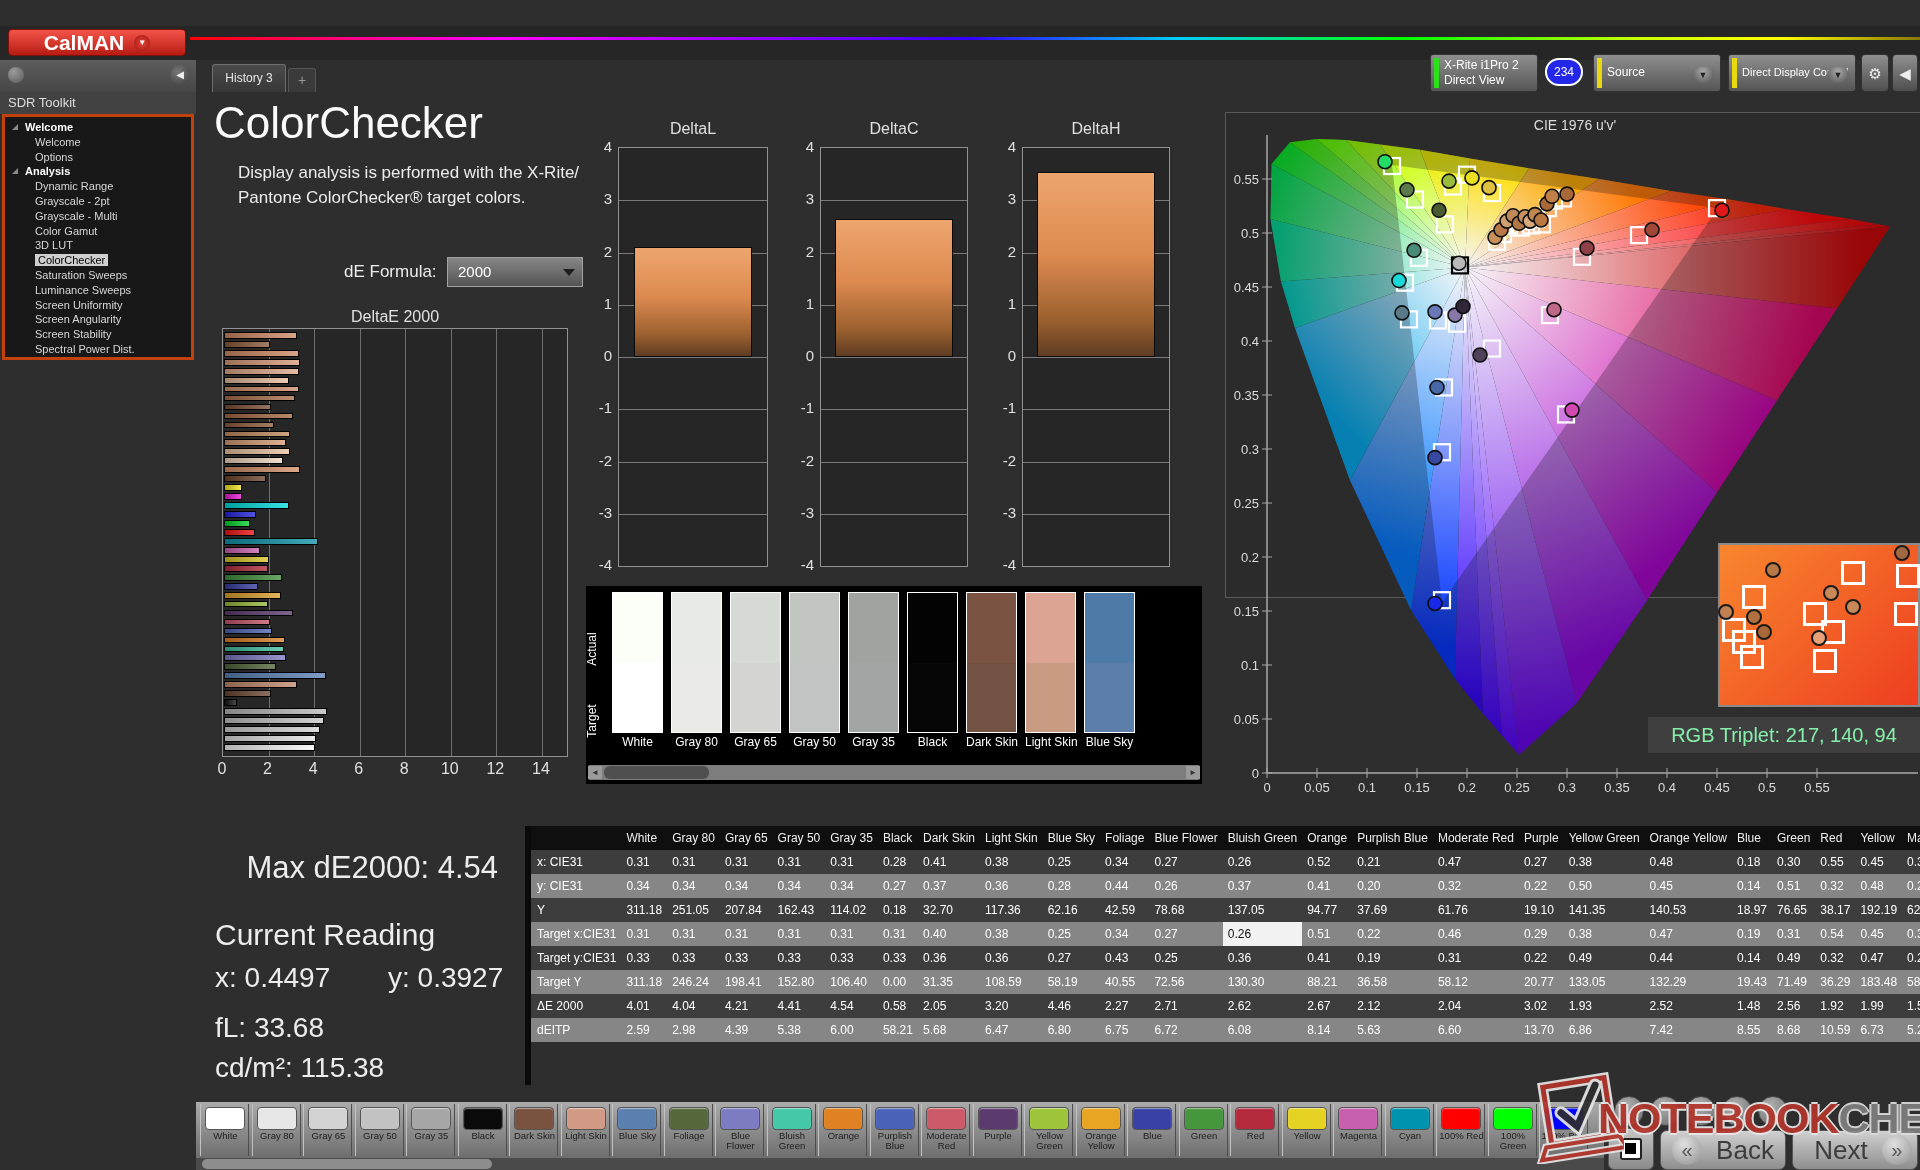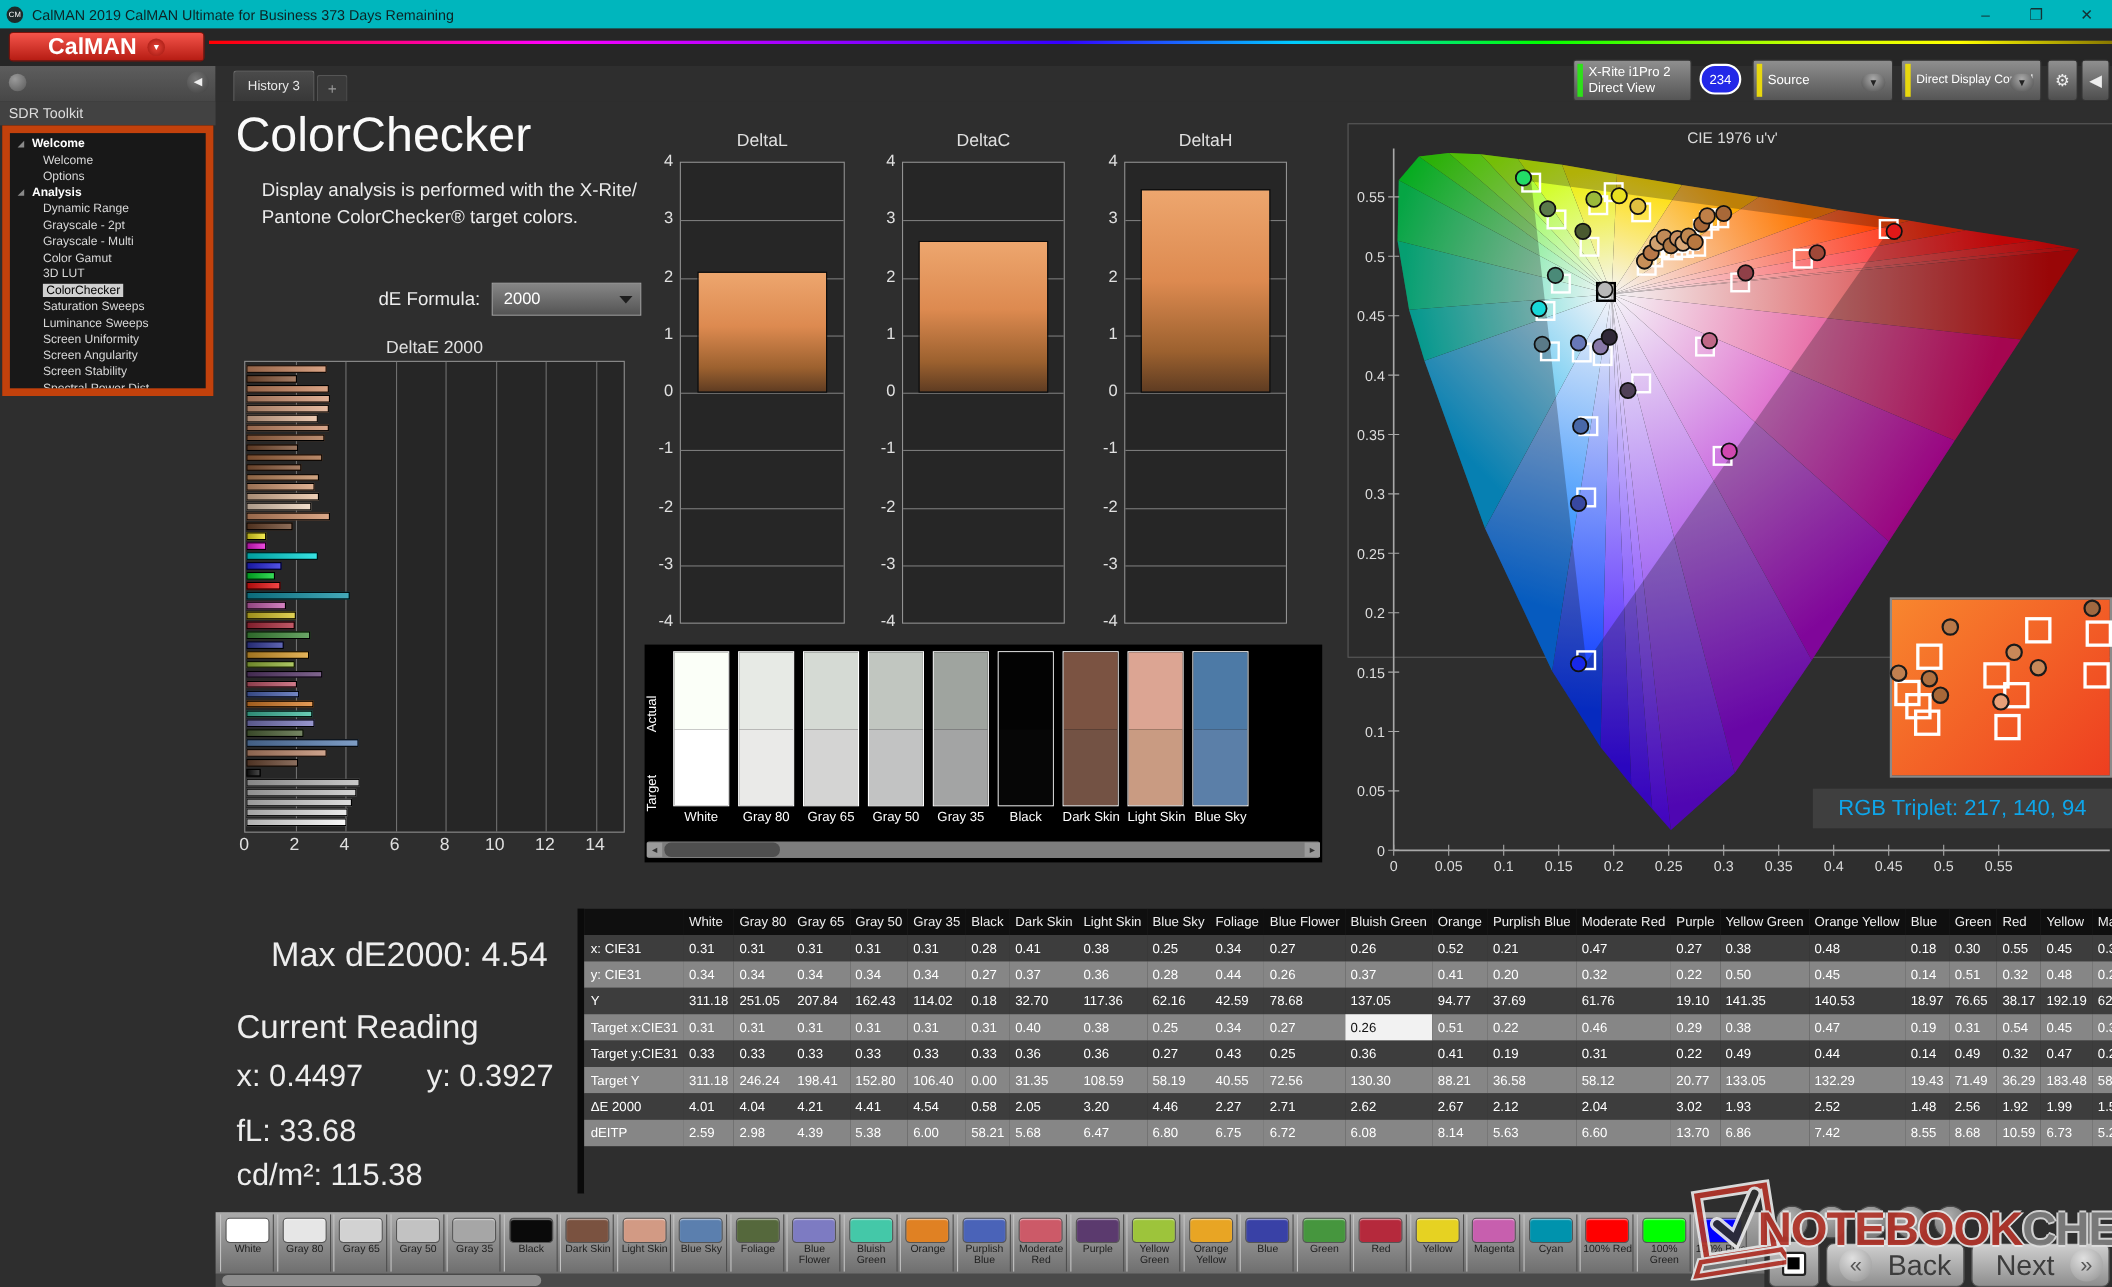--- a/index.html
+++ b/index.html
@@ -13,21 +13,21 @@
   
   #menubar{left:0;top:26px;width:1920px;height:34px;background:#262626;}
   #logo{left:8px;top:29px;width:178px;height:27px;background:linear-gradient(#f4544a,#b61c13);border:1px solid #7e120b;border-radius:4px;color:#fff;font-size:21px;font-weight:bold;display:flex;align-items:center;justify-content:center;gap:10px;}
   #logo .dd{width:16px;height:16px;border-radius:50%;background:radial-gradient(#e8443a,#9c150d);color:#fff;font-size:8px;display:flex;align-items:center;justify-content:center;}
   #rainbow{left:190px;top:37px;width:1730px;height:3px;background:linear-gradient(90deg,#f00 0%,#f0f 18%,#90f 32%,#30f 45%,#0cf 57%,#0f0 70%,#cf0 84%,#ff0 92%,#887700 100%);}
   
   #sbheader{left:0;top:60px;width:196px;height:32px;background:linear-gradient(#5d5d5d,#474747);}
   #sbled{left:8px;top:67px;width:16px;height:16px;border-radius:50%;background:radial-gradient(circle at 35% 30%,#9b9b9b,#585858);}
   #sbcollapse{left:170px;top:65px;width:20px;height:20px;border-radius:50%;background:radial-gradient(circle at 40% 35%,#777,#3c3c3c);color:#eee;font-size:10px;text-align:center;line-height:20px;}
   #sbtitle{left:0;top:92px;width:196px;height:22px;background:#424242;color:#ddd;font-size:13px;line-height:22px;padding-left:8px;}
-  #tree{left:2px;top:114px;width:192px;height:246px;background:#181818;border:7px solid #c2410c;padding-top:3px;overflow:hidden;}
+  #tree{left:2px;top:114px;width:192px;height:246px;background:#181818;border:3px solid #c2410c;padding-top:3px;overflow:hidden;}
   .titem{position:relative;font-size:11px;line-height:14.8px;color:#d8d8d8;white-space:nowrap;}
   .titem.section{font-weight:bold;color:#fff;padding-left:20px;}
   .titem.child{padding-left:30px;}
   .titem .exp{position:absolute;left:7px;top:4px;width:0;height:0;border-left:6px solid transparent;border-bottom:6px solid #8a8a8a;transform:rotate(0deg);}
   .titem .sel{background:#cfcfcf;color:#000;padding:0 3px;}
   
   #tabrow{left:196px;top:60px;width:1724px;height:32px;background:#2e2e2e;}
   #tab-history{left:212px;top:64px;width:74px;height:28px;background:linear-gradient(#4a4a4a,#383838);border:1px solid #6e6e6e;border-bottom:none;border-radius:3px 3px 0 0;color:#e8e8e8;font-size:12px;text-align:center;line-height:26px;}
   #tab-add{left:288px;top:68px;width:28px;height:24px;background:#3a3a3a;border:1px solid #555;border-bottom:none;border-radius:3px 3px 0 0;color:#999;font-size:14px;text-align:center;line-height:22px;}
   
@@ -64,21 +64,21 @@
   .swname{margin-top:2px;width:51px;text-align:center;color:#fff;font-size:12px;white-space:nowrap;}
   #swscroll{position:absolute;left:2px;bottom:4px;width:612px;height:15px;background:#7d7d7d;border-radius:2px;}
   #swthumb{position:absolute;left:16px;top:1px;width:105px;height:13px;background:#4f4f4f;border-radius:6px;}
   .sarr{position:absolute;top:1px;width:14px;height:13px;background:#9a9a9a;color:#333;font-size:8px;text-align:center;line-height:13px;}
   
   #ciepanel{left:1225px;top:112px;width:700px;height:486px;background:#2b2b2b;border:1px solid #5a5a5a;}
   #cietitle{position:absolute;left:0;top:4px;width:100%;text-align:center;color:#dcdcdc;font-size:14px;}
   #inset{position:absolute;left:492px;top:430px;width:202px;height:164px;border:2px solid #8a8a8a;background:linear-gradient(135deg,#f8float862e,#ee3e20);background:linear-gradient(135deg,#f8862e,#ee3e20);}
   .in-sq{position:absolute;width:24px;height:24px;border:3px solid #fff;}
   .in-ci{position:absolute;width:16px;height:16px;border-radius:50%;border:2px solid #1a1a1a;}
-  #rgbbar{position:absolute;left:422px;top:604px;width:272px;height:36px;background:#3f3f3f;color:#0ea5e9;font-size:20px;text-align:center;line-height:36px;}
+  #rgbbar{position:absolute;left:422px;top:604px;width:272px;height:36px;background:#3f3f3f;color:#86efac;font-size:20px;text-align:center;line-height:36px;}
   
   .statbig{left:208px;width:290px;text-align:right;color:#ededed;font-size:31px;}
   .statmed{color:#ededed;font-size:28px;}
   
   #tablewrap{left:531px;top:826px;width:1389px;height:259px;overflow:hidden;background:#2e2e2e;}
   #dtable{border-collapse:collapse;table-layout:auto;}
   #dtable th{background:#0f0f0f;color:#f0f0f0;font-size:12px;font-weight:normal;padding:5px 5px;white-space:nowrap;text-align:left;}
   #dtable td{color:#fff;font-size:12px;padding:5px 5px;white-space:nowrap;height:18px;}
   #dtable tr.dark td{background:#3d3d3d;}
   #dtable tr.lite td{background:#868686;}
@@ -103,27 +103,20 @@
   #wmtext{position:absolute;left:66px;top:22px;font-size:43px;font-weight:bold;letter-spacing:-1px;white-space:nowrap;}
   .wm-red{color:#b2352b;text-shadow:-2px 0 0 #e8e8e8,2px 0 0 #e8e8e8,0 -2px 0 #e8e8e8,0 2px 0 #e8e8e8;}
   .wm-gray{color:#7e7e7e;text-shadow:-2px 0 0 #ddd,2px 0 0 #ddd,0 -2px 0 #ddd,0 2px 0 #ddd;}
   #wmlogo{position:absolute;left:2px;top:0px;width:90px;height:92px;}
 </style>
 </head>
 <body>
 
 <div id="app">
 
-  <div id="titlebar" class="abs">
-    <div id="appicon">CM</div>
-    <span>CalMAN 2019 CalMAN Ultimate for Business 373 Days Remaining</span>
-    <div class="wctl" style="right:92px;">–</div>
-    <div class="wctl" style="right:46px;">❐</div>
-    <div class="wctl" style="right:0;">✕</div>
-  </div>
 
   <div id="menubar" class="abs"></div>
   <div id="rainbow" class="abs"></div>
   <div id="logo" class="abs">
     <span>CalMAN</span>
     <span class="dd">▼</span>
   </div>
 
   <div id="sbheader" class="abs"></div>
   <div id="sbled" class="abs"></div>

